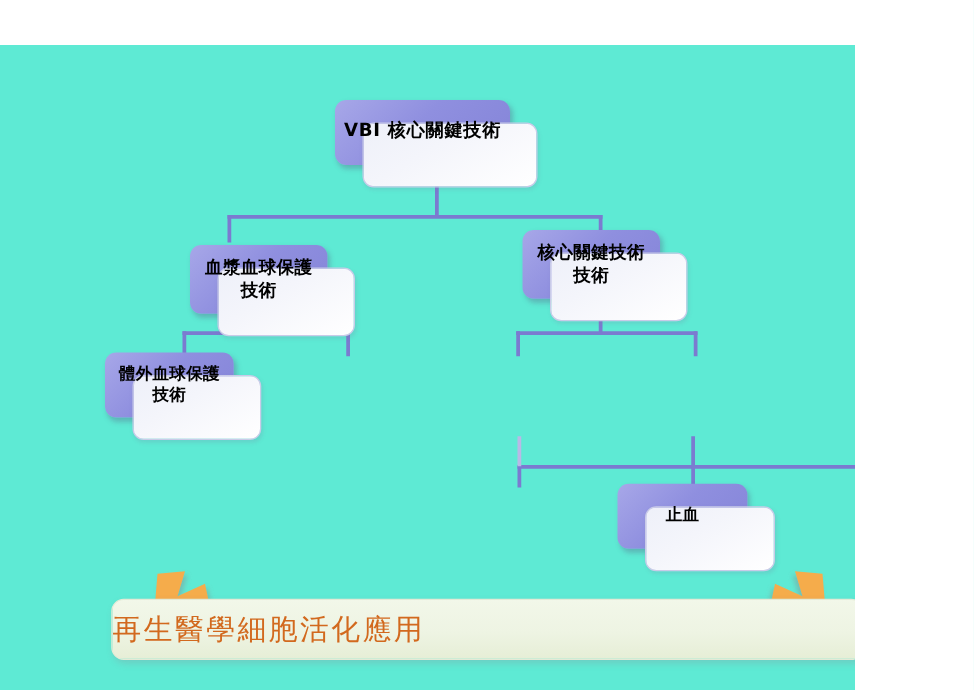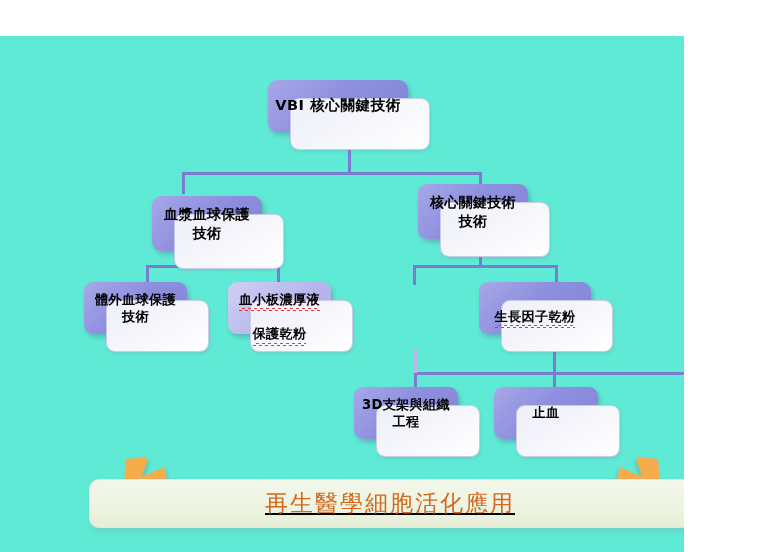--- a/index.html
+++ b/index.html
@@ -100,22 +100,20 @@
     left: 89px;
     top: 443px;
     width: 600px;
     height: 47px;
     border-radius: 10px;
     background: linear-gradient(180deg, #f2f7e9 0%, #eef4e3 55%, #e6eed6 100%);
     border: 1px solid #e3ead6;
     box-shadow: 2px 3px 5px rgba(140,150,160,0.30);
     display: flex;
     align-items: center;
-    justify-content: center;
-    text-decoration: underline;
   }
   #banner .banner-text {
     font-family: "DejaVu Serif", "Liberation Serif", serif;
     font-size: 23px;
     color: #d2691e;
     letter-spacing: 2px;
   }
 
   
   .arrow { position: absolute; }
@@ -175,47 +173,23 @@
   </div>
 
   <div class="node small" style="left:84px; top:246px; width:103px; height:52px;">
     <div class="back"></div>
     <div class="front">
       <div class="label">體外血球保護
 技術</div>
     </div>
   </div>
 
-  <div class="node small light" style="left:228px; top:246px; width:103px; height:52px;">
-    <div class="back"></div>
-    <div class="front">
-      <div class="label">
-        <span class="squiggle">血小板濃厚液</span><br>
-        <span class="squiggle">保護乾粉</span>
-      </div>
-    </div>
-  </div>
-
-
-  <div class="node small" style="left:479px; top:246px; width:112px; height:52px;">
-    <div class="back"></div>
-    <div class="front">
-      <div class="label">
-        <span class="squiggle">生長因子乾粉</span>
-      </div>
-    </div>
-  </div>
-
-  <div class="node small" style="left:354px; top:351px; width:104px; height:52px;">
-    <div class="back"></div>
-    <div class="front">
-      <div class="label">3D支架與組織
-工程</div>
-    </div>
-  </div>
+
+
+
 
   <div class="node small" style="left:494px; top:351px; width:104px; height:52px;">
     <div class="back"></div>
     <div class="front">
       <div class="label">止血</div>
     </div>
   </div>
 
 
   <div class="arrow" style="left:112px; top:417px;">

